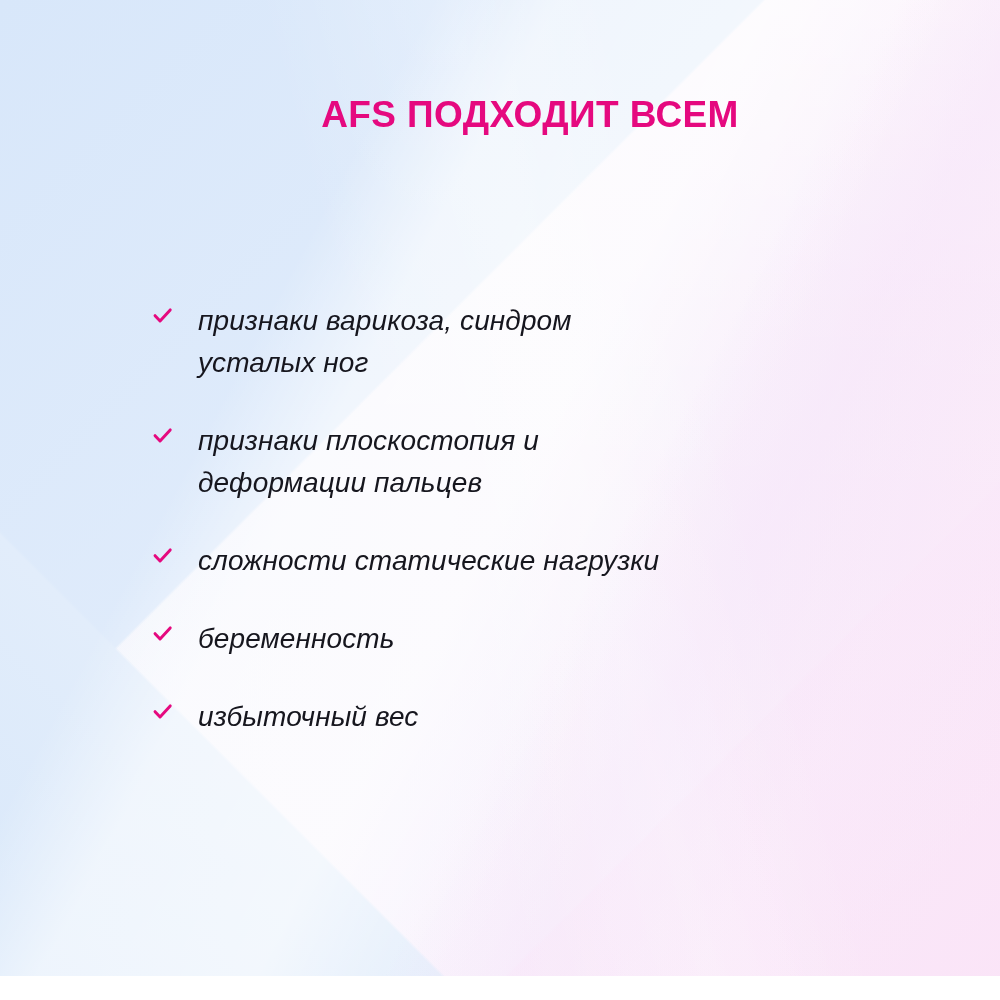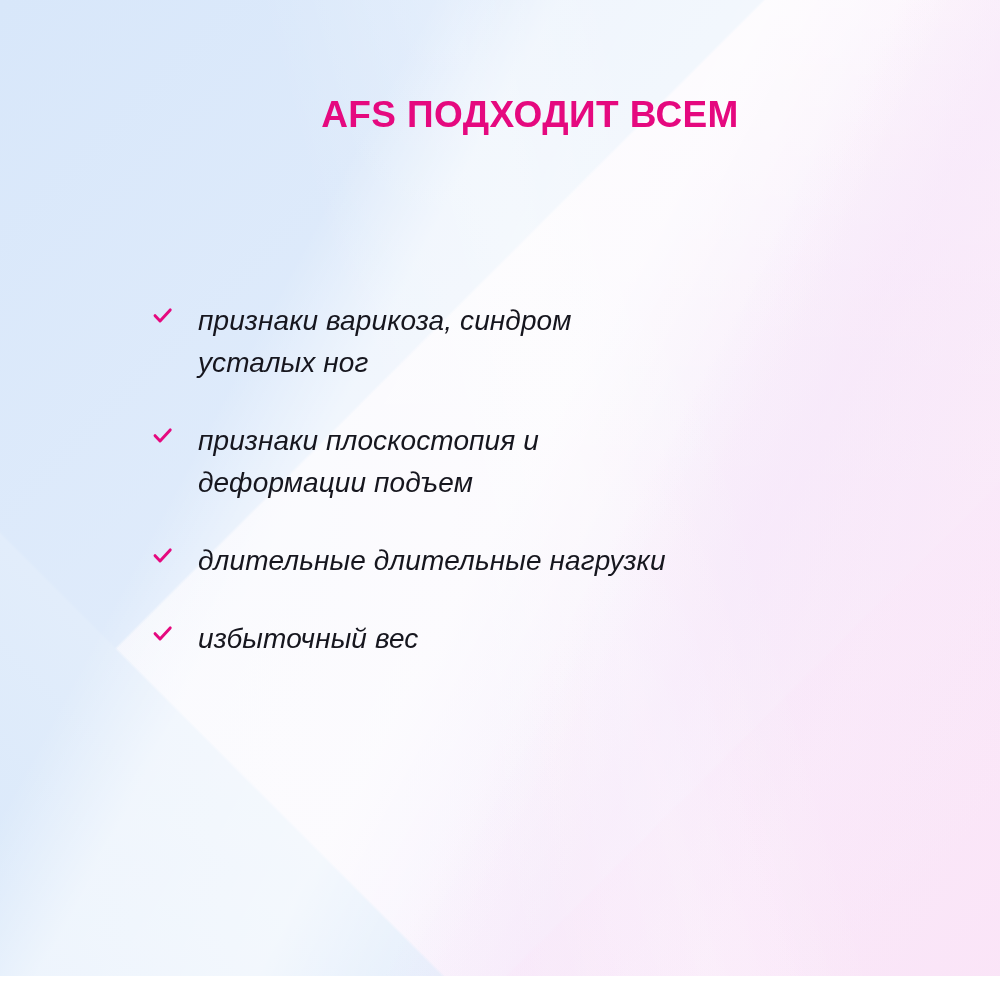--- a/index.html
+++ b/index.html
@@ -192,33 +192,41 @@
 усталых ног</span>
       </div>
 
       <div class="bullet">
         <span class="check-icon">
           <svg viewBox="0 0 24 24" width="21" height="21" aria-hidden="true">
             <path d="M3.5 12.2 L9.2 18.2 L20.8 5.6" fill="none" stroke="#e5097f" stroke-width="3.4" stroke-linecap="round" stroke-linejoin="round"></path>
           </svg>
         </span>
         <span class="bullet-text">признаки плоскостопия и
-деформации подъем</span>
-      </div>
-
-      <div class="bullet">
-        <span class="check-icon">
-          <svg viewBox="0 0 24 24" width="21" height="21" aria-hidden="true">
-            <path d="M3.5 12.2 L9.2 18.2 L20.8 5.6" fill="none" stroke="#e5097f" stroke-width="3.4" stroke-linecap="round" stroke-linejoin="round"></path>
-          </svg>
-        </span>
-        <span class="bullet-text">длительные длительные нагрузки</span>
-      </div>
-
-
+деформации пальцев</span>
+      </div>
+
+      <div class="bullet">
+        <span class="check-icon">
+          <svg viewBox="0 0 24 24" width="21" height="21" aria-hidden="true">
+            <path d="M3.5 12.2 L9.2 18.2 L20.8 5.6" fill="none" stroke="#e5097f" stroke-width="3.4" stroke-linecap="round" stroke-linejoin="round"></path>
+          </svg>
+        </span>
+        <span class="bullet-text">сложности статические нагрузки</span>
+      </div>
+
+
+      <div class="bullet">
+        <span class="check-icon">
+          <svg viewBox="0 0 24 24" width="21" height="21" aria-hidden="true">
+            <path d="M3.5 12.2 L9.2 18.2 L20.8 5.6" fill="none" stroke="#e5097f" stroke-width="3.4" stroke-linecap="round" stroke-linejoin="round"></path>
+          </svg>
+        </span>
+        <span class="bullet-text">беременность</span>
+      </div>
 
       <div class="bullet">
         <span class="check-icon">
           <svg viewBox="0 0 24 24" width="21" height="21" aria-hidden="true">
             <path d="M3.5 12.2 L9.2 18.2 L20.8 5.6" fill="none" stroke="#e5097f" stroke-width="3.4" stroke-linecap="round" stroke-linejoin="round"></path>
           </svg>
         </span>
         <span class="bullet-text">избыточный вес</span>
       </div>
 

